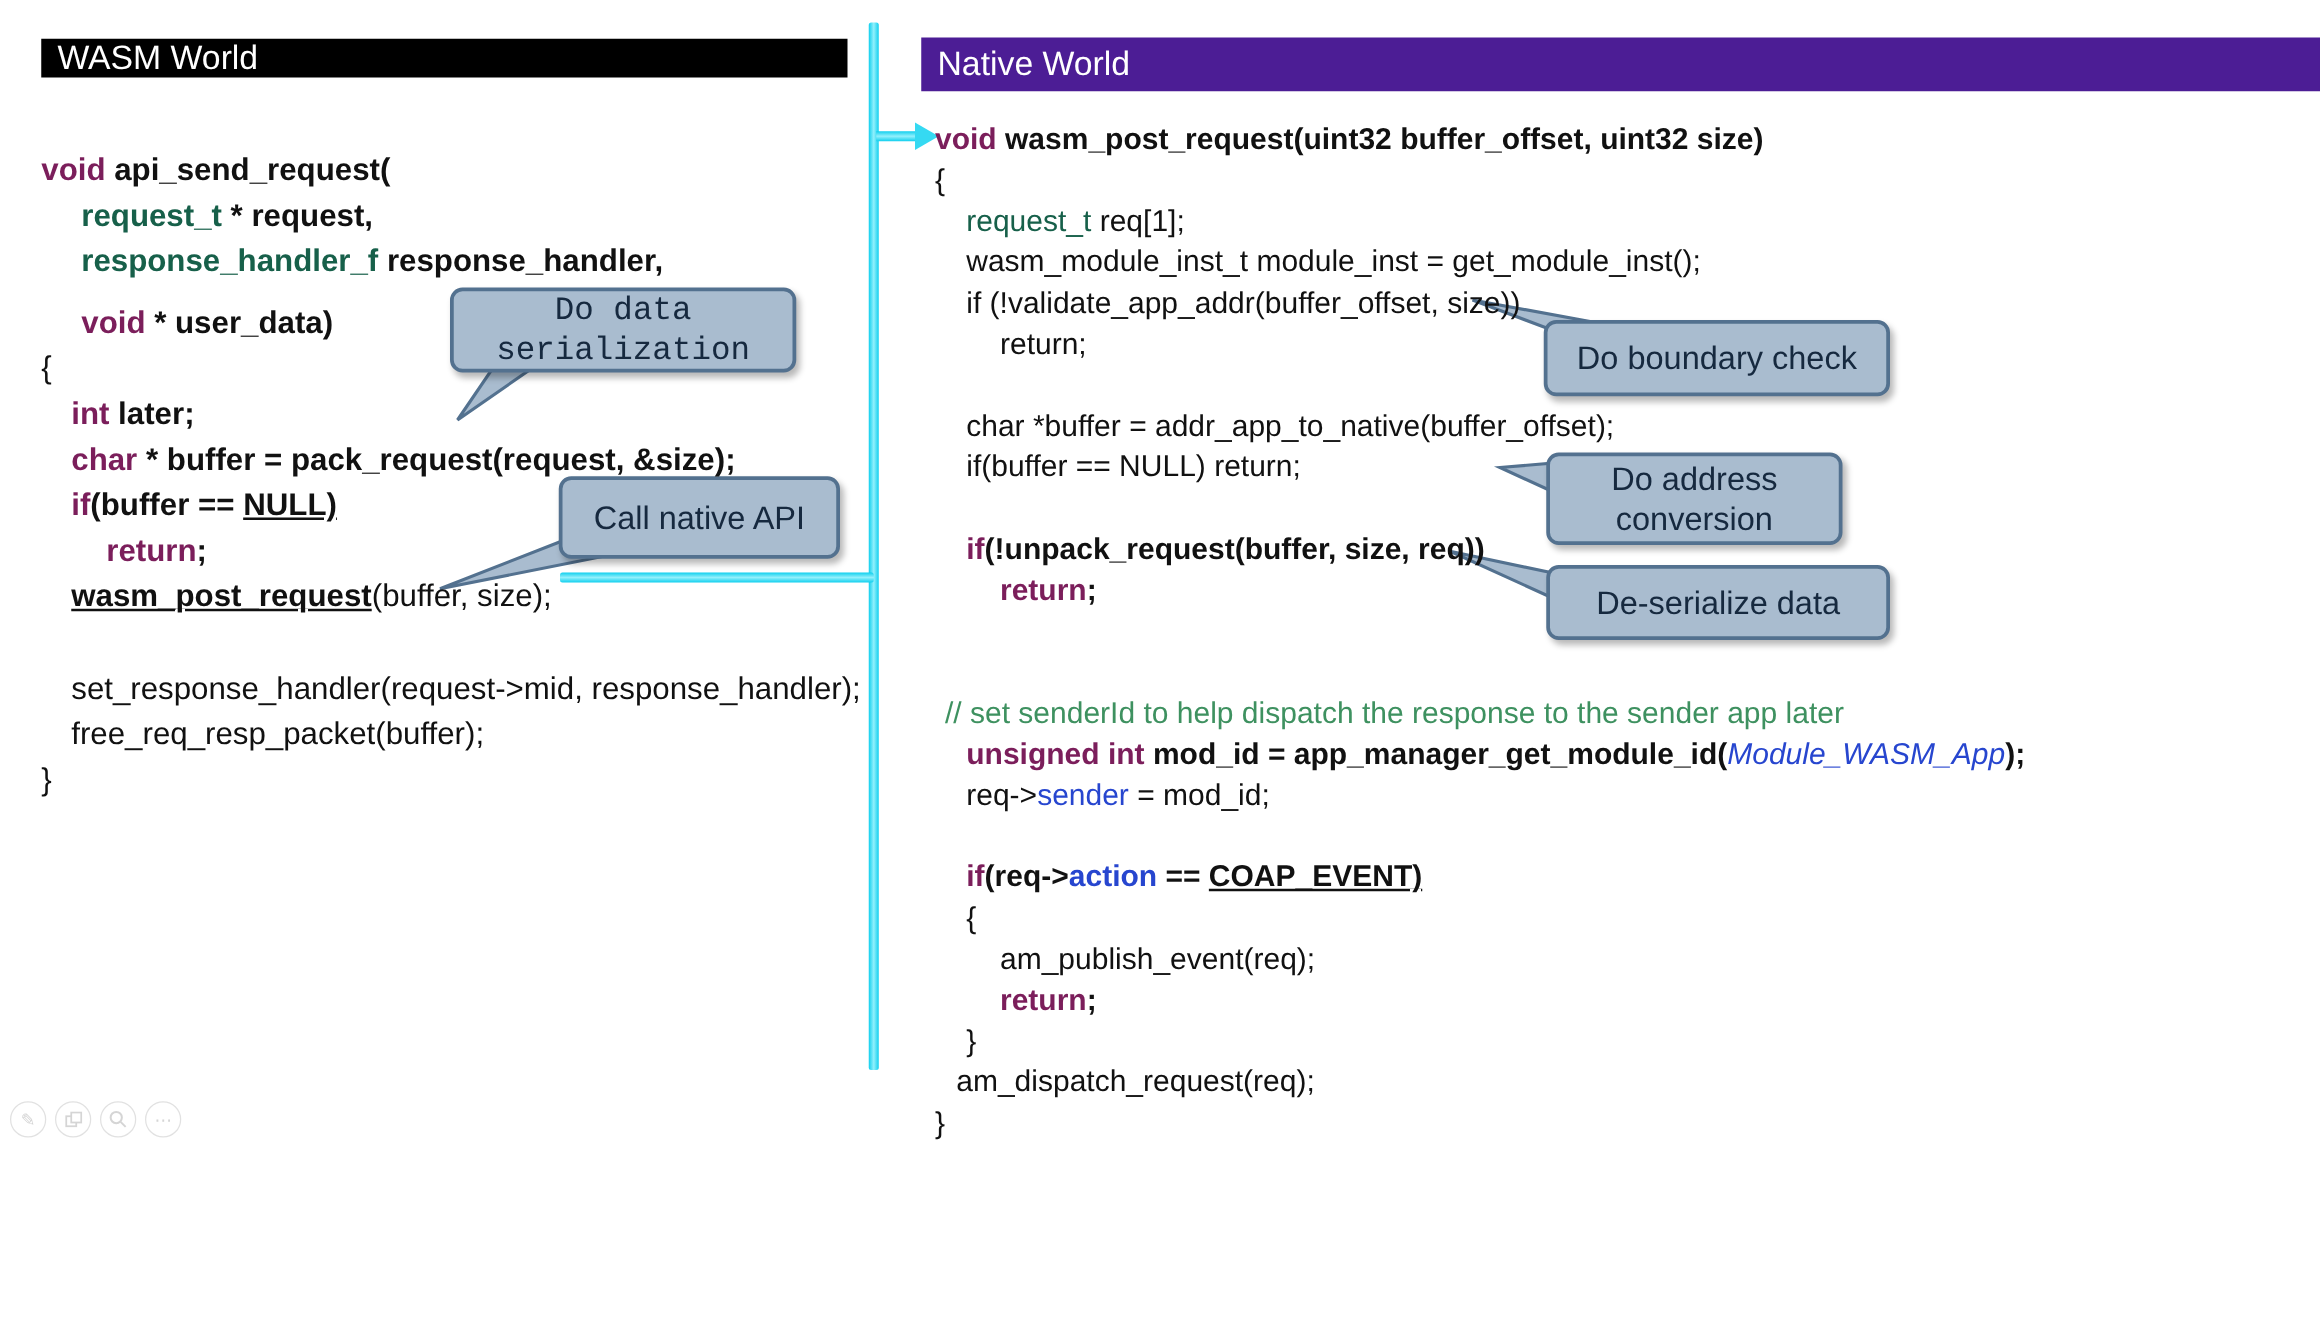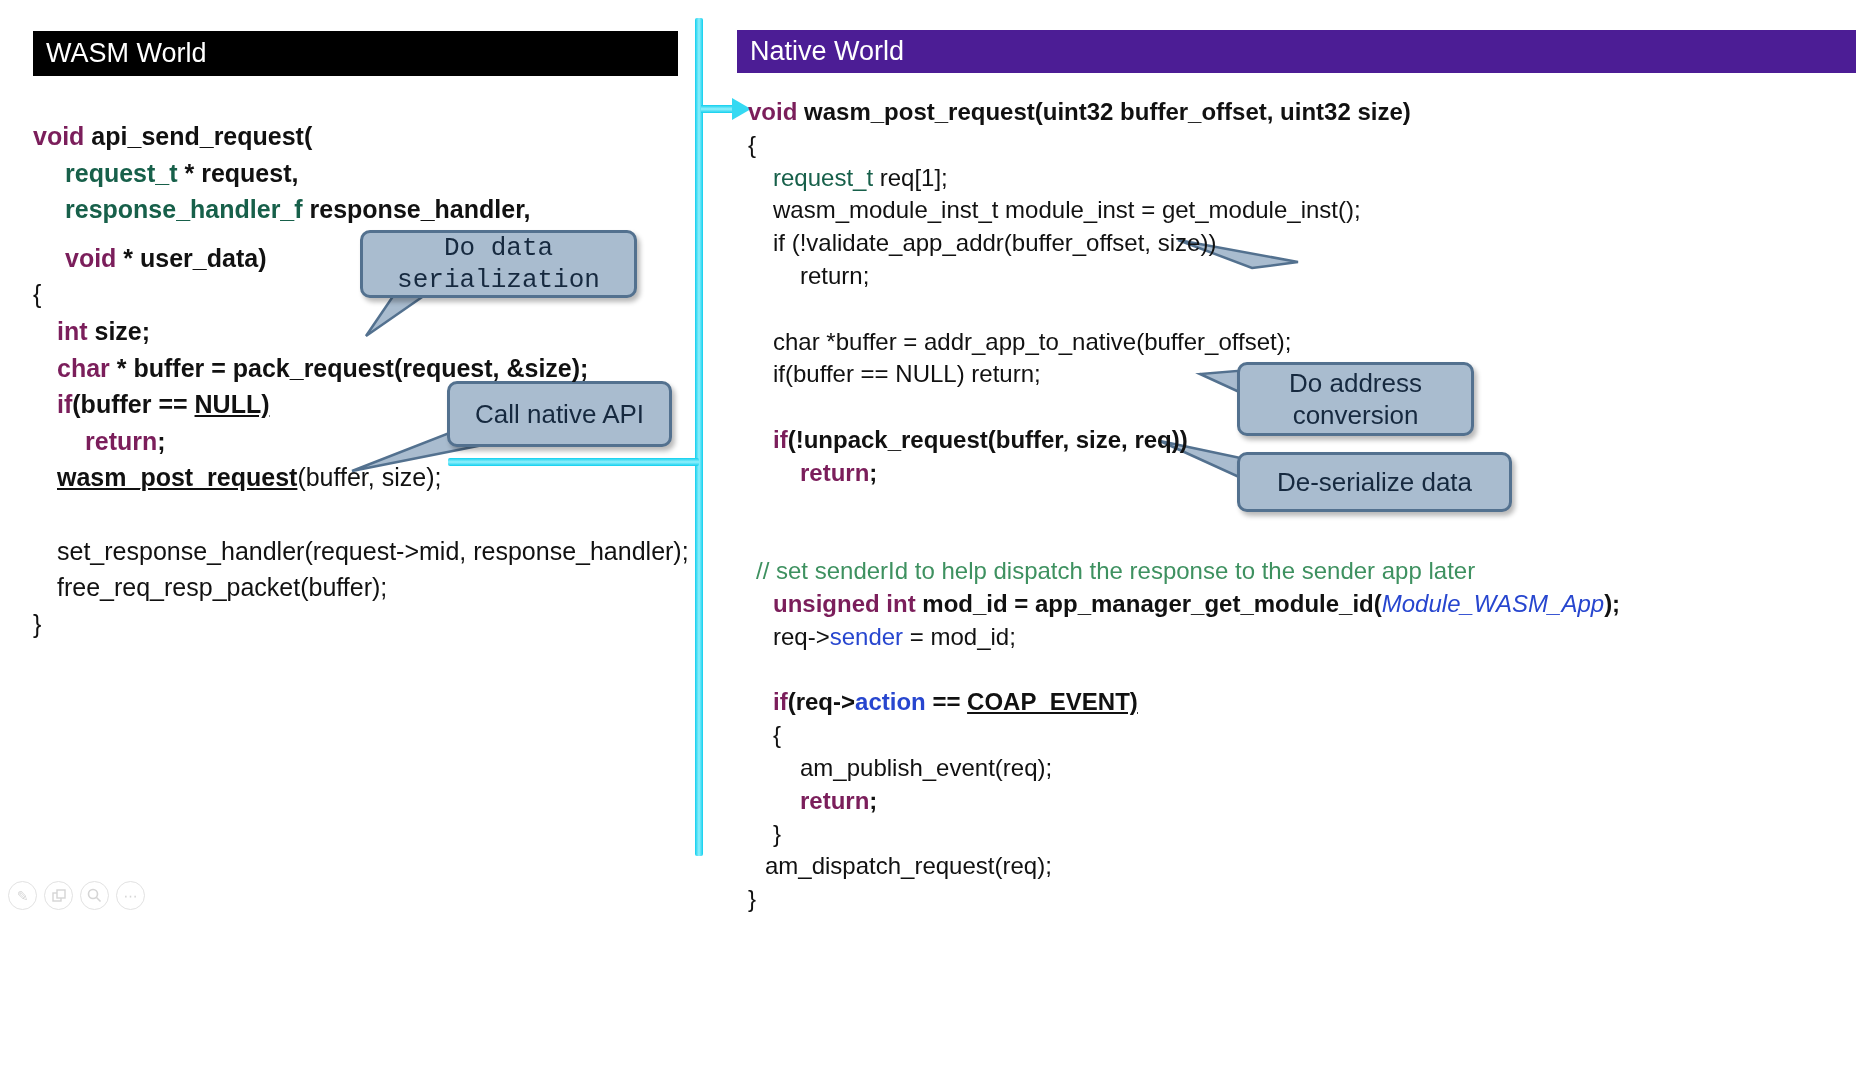--- a/index.html
+++ b/index.html
@@ -2,21 +2,21 @@
 <html><head>
 <meta charset="utf-8">
 <style>
   html,body{margin:0;padding:0;background:#fff;}
   #canvas{position:relative;width:1856px;height:1075px;background:#ffffff;overflow:hidden;
           font-family:"Liberation Sans",sans-serif;}
 
   
   .hdr{position:absolute;display:flex;align-items:center;color:#ffffff;
        font-size:27px;padding-left:13px;box-sizing:border-box;z-index:4;}
-  .hdr.wasm{left:33px;top:31px;width:645px;height:45px;background:#000000;}
+  .hdr.wasm{left:33px;top:31px;width:645px;height:31px;background:#000000;}
   .hdr.native{left:737px;top:30px;width:1119px;height:43px;background:#4c1d95;}
 
   
   .cyan-v{position:absolute;left:695px;top:18px;width:8px;height:838px;z-index:1;
           background:linear-gradient(to right,#10cfee,#92f0fc 50%,#10cfee);border-radius:2px;}
   .cyan-hcall{position:absolute;left:448px;top:458px;width:251px;height:8px;z-index:1;
           background:linear-gradient(to bottom,#10cfee,#92f0fc 50%,#10cfee);border-radius:2px;}
   .cyan-harrow{position:absolute;left:701px;top:105px;width:33px;height:8px;z-index:1;
           background:linear-gradient(to bottom,#10cfee,#92f0fc 50%,#10cfee);}
   .cyan-ahead{position:absolute;left:732px;top:98px;width:0;height:0;z-index:1;
@@ -83,21 +83,21 @@
     <polygon points="1248,370 1248,396 1200,374" fill="#a9bccf" stroke="#53718f" stroke-width="2.5"></polygon>
     <polygon points="1250,460 1250,482 1160,441" fill="#a9bccf" stroke="#53718f" stroke-width="2.5"></polygon>
   </svg>
 
   <div class="code left-code">
       <div class="code-line"><span class="kw">void</span><span class="b"> api_send_request(</span></div>
       <div class="code-line" style="padding-left: 32px;"><span class="ty">request_t</span><span class="b"> * request,</span></div>
       <div class="code-line" style="padding-left: 32px;"><span class="ty">response_handler_f</span><span class="b"> response_handler,</span></div>
       <div class="code-line" style="padding-left: 32px; margin-top: 12px;"><span class="kw">void</span><span class="b"> * user_data)</span></div>
       <div class="code-line"><span class="n">{</span></div>
-      <div class="code-line" style="padding-left: 24px;"><span class="kw">int</span><span class="b"> size;</span></div>
+      <div class="code-line" style="padding-left: 24px;"><span class="kw">int</span><span class="b"> later;</span></div>
       <div class="code-line" style="padding-left: 24px;"><span class="kw">char</span><span class="b"> * buffer = pack_request(request, &amp;size);</span></div>
       <div class="code-line" style="padding-left: 24px;"><span class="kw">if</span><span class="b">(buffer == </span><span class="u">NULL)</span></div>
       <div class="code-line" style="padding-left: 52px;"><span class="kw">return</span><span class="b">;</span></div>
       <div class="code-line" style="padding-left: 24px;"><span class="u">wasm_post_request</span><span class="n">(buffer, size);</span></div>
       <div class="code-line">&nbsp;</div>
       <div class="code-line" style="padding-left: 24px;"><span class="n">set_response_handler(request-&gt;mid, response_handler);</span></div>
       <div class="code-line" style="padding-left: 24px;"><span class="n">free_req_resp_packet(buffer);</span></div>
       <div class="code-line"><span class="n">}</span></div>
     </div>
   <div class="code right-code">
@@ -128,20 +128,23 @@
       <div class="code-line"><span class="n">}</span></div>
     </div>
 
   <div class="callout" id="co-serial">
     <span>Do data
 serialization</span>
   </div>
   <div class="callout" id="co-callapi">
     <span>Call native API</span>
   </div>
+  <div class="callout" id="co-bound">
+    <span>Do boundary check</span>
+  </div>
   <div class="callout" id="co-addr">
     <span>Do address
 conversion</span>
   </div>
   <div class="callout" id="co-deser">
     <span>De-serialize data</span>
   </div>
 
   <div class="pcontrol" style="left:8px;">
     <span>✎</span>

